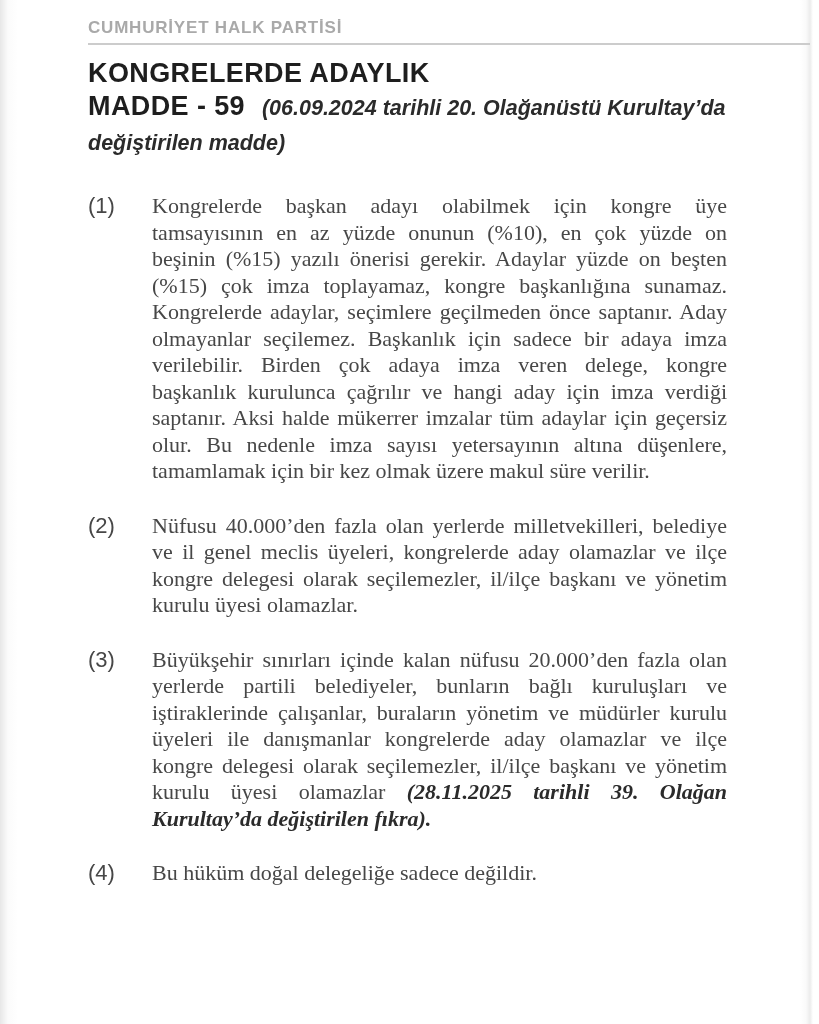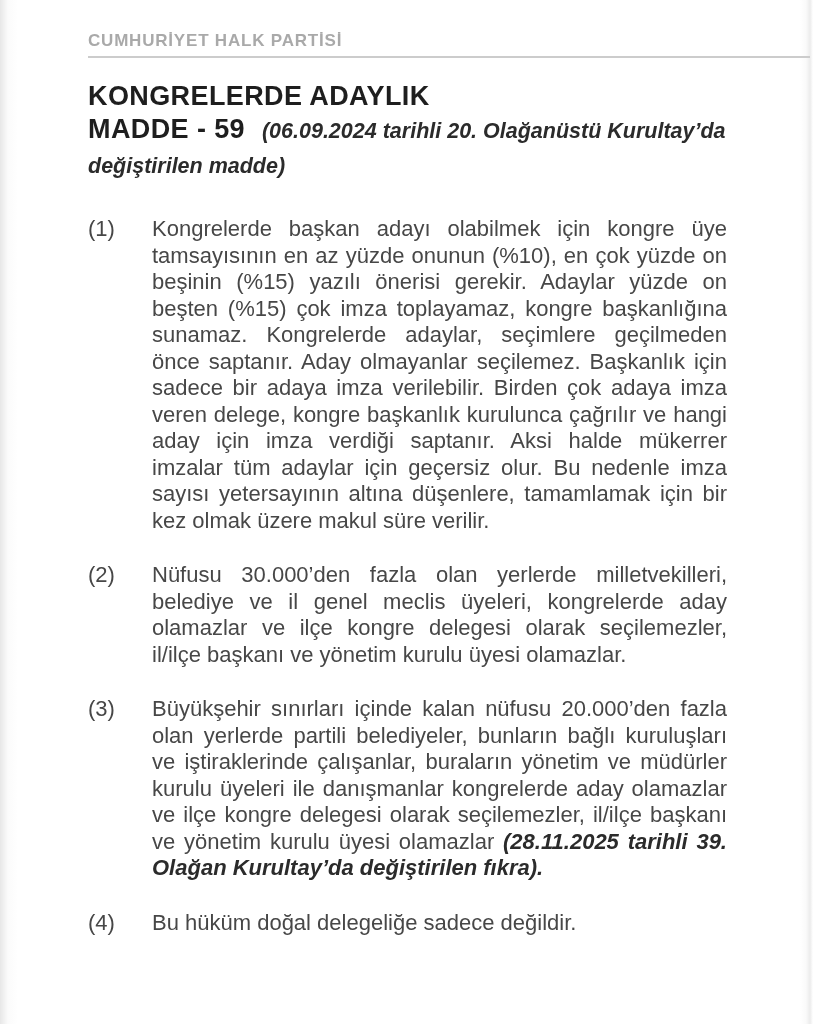--- a/index.html
+++ b/index.html
@@ -13,40 +13,40 @@
     font-family: "Liberation Sans", sans-serif;
     
     background: linear-gradient(90deg,
       #e7e7e7 0px, #fbfbfb 8px, #ffffff 18px,
       #ffffff 800px, #fafafa 806px, #ececec 810px, #ffffff 813px, #ffffff 819px);
   }
   .page {
     box-sizing: border-box;
     width: 819px;
     height: 820px;
-    padding-top: 31px;
+    padding-top: 18px;
   }
 
   
   .header {
     margin: 0 9px 0 88px;
     border-bottom: 2px solid var(--rule_gray, #cccccc);
     padding-bottom: 5px;
   }
   .party-name {
     font-size: 17px;
     font-weight: bold;
     letter-spacing: 0.8px;
     color: var(--header_gray, #a9a9a9);
     line-height: 20px;
   }
 
   
   .title-block {
-    margin: 21px 90px 0 88px;
+    margin: 11px 90px 0 88px;
     color: var(--title_black, #1e1e1e);
   }
   .article-title {
     margin: 0;
     font-size: 27px;
     font-weight: bold;
     letter-spacing: 0.4px;
     line-height: 34px;
   }
   .madde-line {
@@ -78,20 +78,21 @@
   .para + .para {
     margin-top: 28px;
   }
   .num {
     flex: none;
     width: 64px;
   }
   .ptext {
     flex: 1;
     text-align: justify;
+    font-family: Liberation Serif, serif;
   }
   .p-note {
     font-weight: bold;
     font-style: italic;
     color: var(--note_black, #2b2b2b);
   }
 </style>
 </head>
 <body>
 
@@ -111,21 +112,21 @@
 
   <div class="paragraphs">
 
     <div class="para">
       <span class="num">(1)</span>
       <span class="ptext">Kongrelerde başkan adayı olabilmek için kongre üye tamsayısının en az yüzde onunun (%10), en çok yüzde on beşinin (%15) yazılı önerisi gerekir. Adaylar yüzde on beşten (%15) çok imza toplayamaz, kongre başkanlığına sunamaz. Kongrelerde adaylar, seçimlere geçilmeden önce saptanır. Aday olmayanlar seçilemez. Başkanlık için sadece bir adaya imza verilebilir. Birden çok adaya imza veren delege, kongre başkanlık kurulunca çağrılır ve hangi aday için imza verdiği saptanır. Aksi halde mükerrer imzalar tüm adaylar için geçersiz olur. Bu nedenle imza sayısı yetersayının altına düşenlere, tamamlamak için bir kez olmak üzere makul süre verilir.</span>
     </div>
 
     <div class="para">
       <span class="num">(2)</span>
-      <span class="ptext">Nüfusu 30.000’den fazla olan yerlerde milletvekilleri, belediye ve il genel meclis üyeleri, kongrelerde aday olamazlar ve ilçe kongre delegesi olarak seçilemezler, il/ilçe başkanı ve yönetim kurulu üyesi olamazlar.</span>
+      <span class="ptext">Nüfusu 40.000’den fazla olan yerlerde milletvekilleri, belediye ve il genel meclis üyeleri, kongrelerde aday olamazlar ve ilçe kongre delegesi olarak seçilemezler, il/ilçe başkanı ve yönetim kurulu üyesi olamazlar.</span>
     </div>
 
     <div class="para">
       <span class="num">(3)</span>
       <span class="ptext"><span>Büyükşehir sınırları içinde kalan nüfusu 20.000’den fazla olan yerlerde partili belediyeler, bunların bağlı kuruluşları ve iştiraklerinde çalışanlar, buraların yönetim ve müdürler kurulu üyeleri ile danışmanlar kongrelerde aday olamazlar ve ilçe kongre delegesi olarak seçilemezler, il/ilçe başkanı ve yönetim kurulu üyesi olamazlar</span> <span class="p-note">(28.11.2025 tarihli 39. Olağan Kurultay’da değiştirilen fıkra).</span></span>
     </div>
 
     <div class="para">
       <span class="num">(4)</span>
       <span class="ptext">Bu hüküm doğal delegeliğe sadece değildir.</span>

